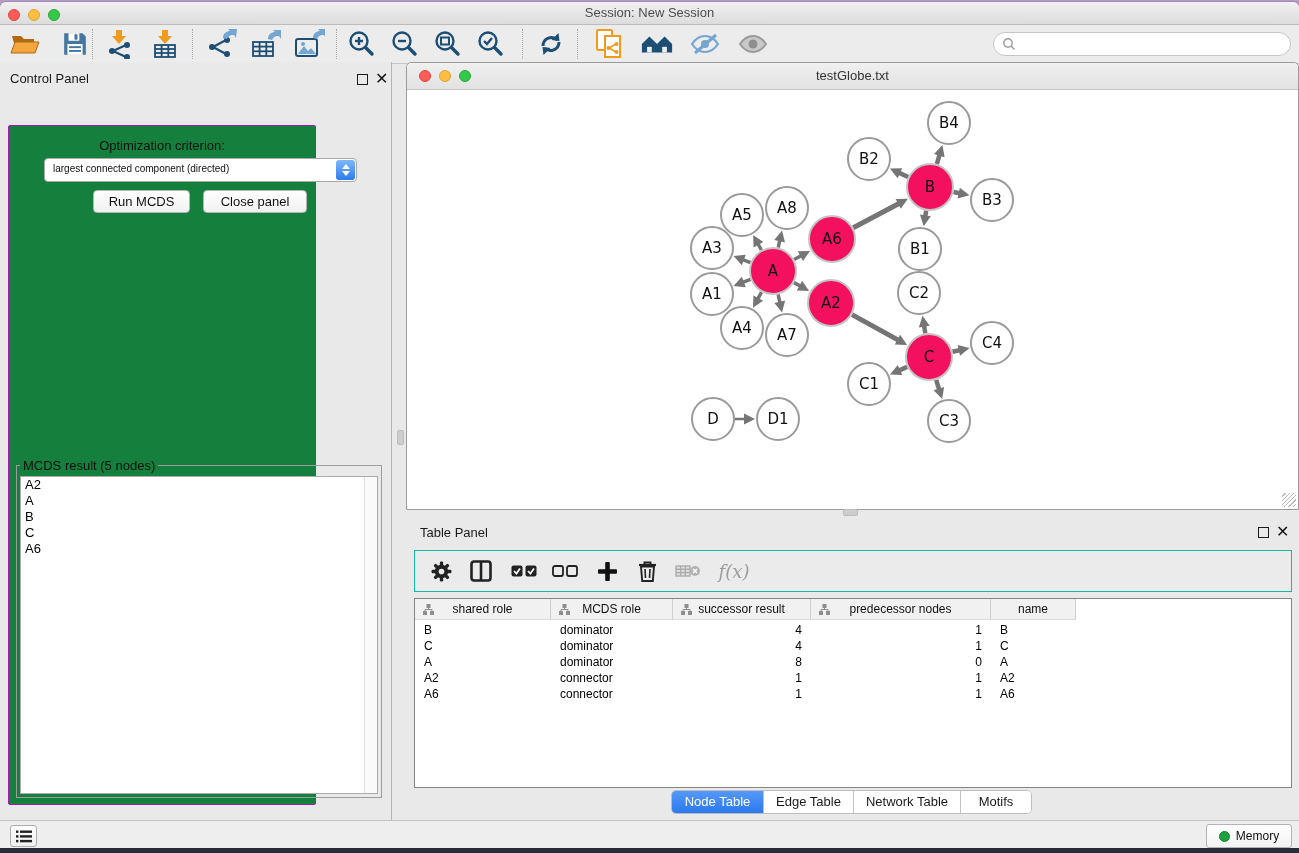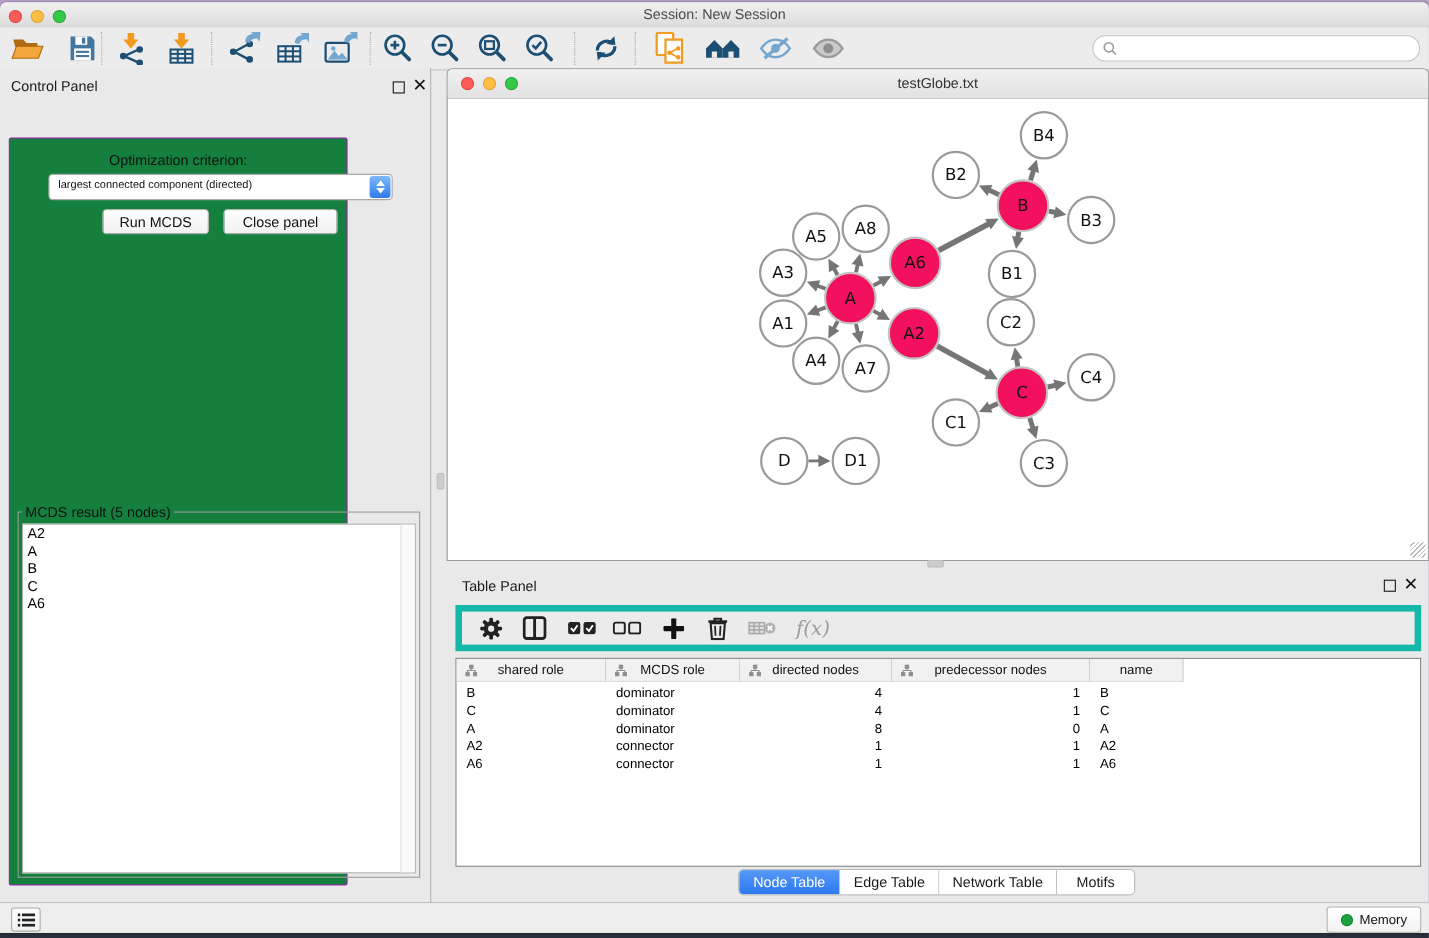--- a/index.html
+++ b/index.html
@@ -73,21 +73,21 @@
   .net-titlebar .title{position:absolute;left:0;right:0;top:5px;text-align:center;font-size:13px;color:#333;}
   .net-canvas{position:absolute;left:1px;top:27px;width:890px;height:419px;}
   .grip{position:absolute;right:2px;bottom:2px;width:14px;height:14px;
     background:repeating-linear-gradient(135deg,transparent,transparent 2px,#b9b9b9 2px,#b9b9b9 3px);}
   .divider-dot-v{position:absolute;left:397px;top:428px;width:5px;height:13px;background:#cdcdcd;border:1px solid #bdbdbd;border-radius:2px;}
   .divider-dot-h{position:absolute;left:843px;top:507px;width:13px;height:5px;background:#cdcdcd;border:1px solid #bdbdbd;border-radius:2px;}
 
   
   .tp-title{position:absolute;left:420px;top:523px;font-size:13px;color:#1a1a1a;}
   .tp-toolbar{position:absolute;left:414px;top:548px;width:878px;height:42px;box-sizing:border-box;
-    background:#ebebeb;border:6px solid #14b8a6;display:flex;align-items:center;}
+    background:#ebebeb;border:1px solid #14b8a6;display:flex;align-items:center;}
   .tp-icon{display:flex;align-items:center;justify-content:center;height:30px;cursor:default;}
   .fx-label{font-family:"DejaVu Serif","Liberation Serif",serif;font-style:italic;font-size:18px;color:#9c9c9c;}
   .node-table{position:absolute;left:414px;top:596px;width:878px;height:190px;box-sizing:border-box;
     background:#fff;border:1px solid #858585;overflow:hidden;}
   .nt-header{position:absolute;left:0;top:0;height:21px;display:flex;}
   .nt-hcell{box-sizing:border-box;height:21px;background:#f1f1f1;border-right:1px solid #cfcfcf;
     border-bottom:1px solid #dcdcdc;display:flex;align-items:center;justify-content:center;gap:5px;
     font-size:12px;color:#111;position:relative;}
   .nt-hcell .hier{position:absolute;left:8px;top:5px;}
   .nt-rows{position:absolute;left:0;top:23px;right:0;}
@@ -519,21 +519,21 @@
         </div>
         <div class="nt-hcell" style="width: 138px;">
           <svg class="hier" width="11" height="11" viewBox="0 0 11 11">
             <g fill="none" stroke="#8e8e8e" stroke-width="1">
               <rect x="4" y="0.5" width="3" height="3" fill="#8e8e8e"></rect>
               <rect x="0.5" y="7.5" width="3" height="3" fill="#8e8e8e"></rect>
               <rect x="7.5" y="7.5" width="3" height="3" fill="#8e8e8e"></rect>
               <path d="M5.5 3.5v2M2 7.5v-2h7v2"></path>
             </g>
           </svg>
-          <span>directed nodes</span>
+          <span>successor result</span>
         </div>
         <div class="nt-hcell" style="width: 180px;">
           <svg class="hier" width="11" height="11" viewBox="0 0 11 11">
             <g fill="none" stroke="#8e8e8e" stroke-width="1">
               <rect x="4" y="0.5" width="3" height="3" fill="#8e8e8e"></rect>
               <rect x="0.5" y="7.5" width="3" height="3" fill="#8e8e8e"></rect>
               <rect x="7.5" y="7.5" width="3" height="3" fill="#8e8e8e"></rect>
               <path d="M5.5 3.5v2M2 7.5v-2h7v2"></path>
             </g>
           </svg>

